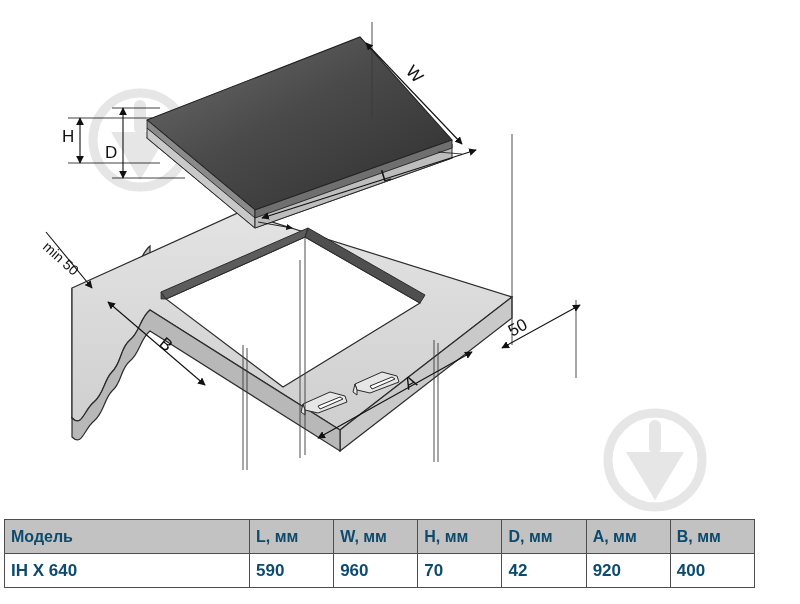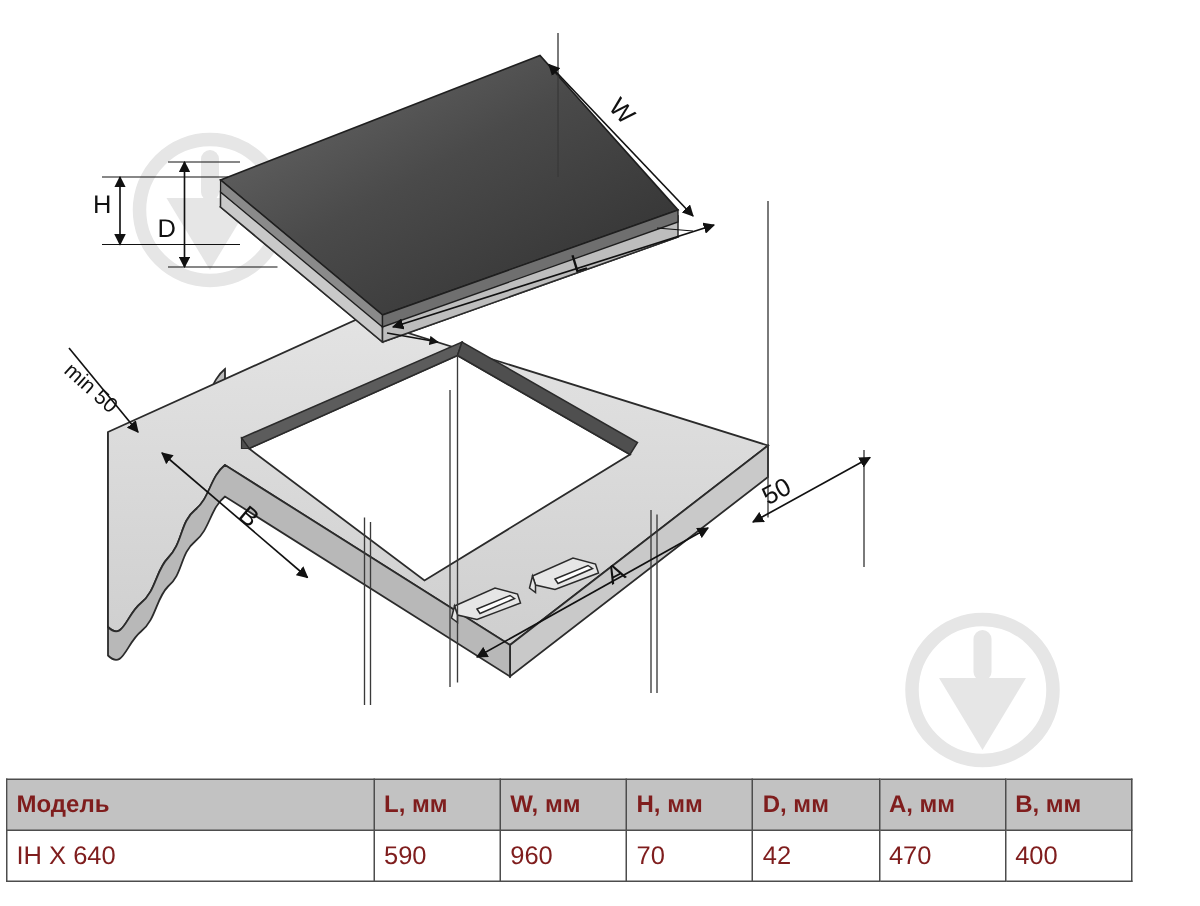--- a/index.html
+++ b/index.html
@@ -46,28 +46,28 @@
     font-family: "Liberation Sans", sans-serif;
     table-layout: fixed;
   }
   .spec-table th,
   .spec-table td {
     border: 1px solid #4d4d4d;
     height: 33px;
     padding: 0 6px;
     font-size: 16px;
     font-weight: bold;
-    color: #7f1d1d;
+    color: #0c4a6e;
   }
   .spec-table thead th {
     background: #c2c2c2;
   }
   .spec-table tbody td {
     background: #ffffff;
-    font-weight: normal;
+    font-weight: bold;
     font-size: 17px;
   }
   .col-model { width: 232px; text-align: left; }
   .col-dim { text-align: left; }
   .spec-table thead th.col-dim { text-align: left; }
   .spec-table tbody td.col-model { text-align: left; }
 </style>
 </head>
 <body>
 
@@ -233,18 +233,18 @@
         <th class="col-dim">B, мм</th>
       </tr>
     </thead>
     <tbody>
       <tr>
         <td class="col-model">IH X 640</td>
         <td class="col-dim">590</td>
         <td class="col-dim">960</td>
         <td class="col-dim">70</td>
         <td class="col-dim">42</td>
-        <td class="col-dim">470</td>
+        <td class="col-dim">920</td>
         <td class="col-dim">400</td>
       </tr>
     </tbody>
   </table>
 </div>
 
 </body></html>

